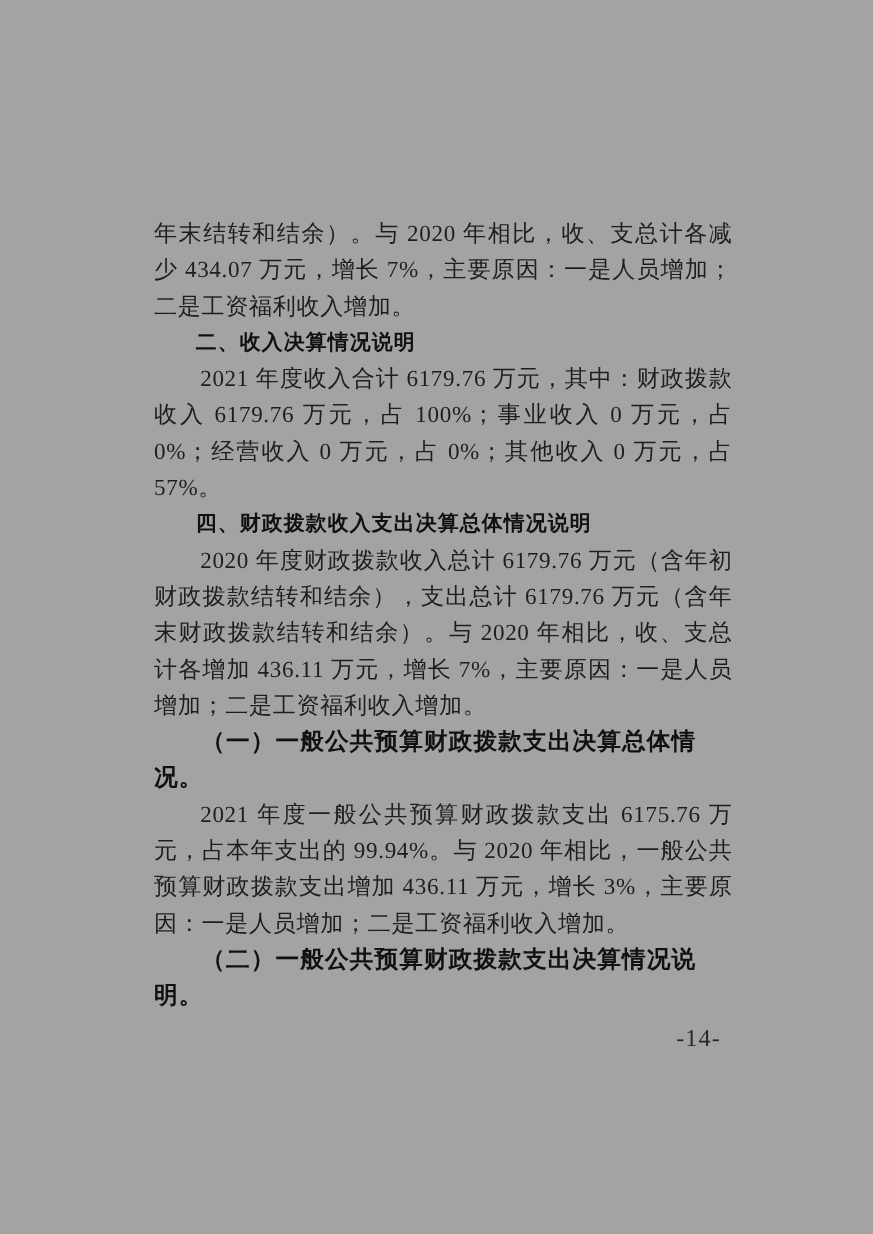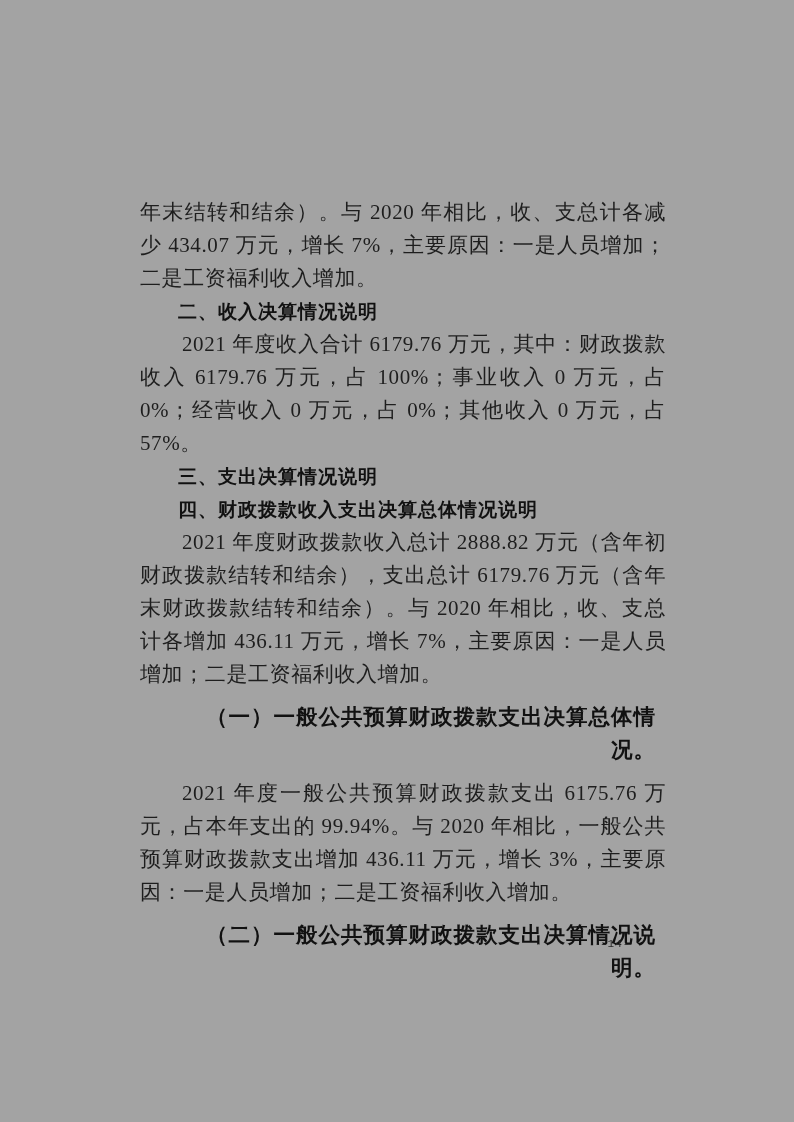--- a/index.html
+++ b/index.html
@@ -39,60 +39,60 @@
     font-size: 19px;
     line-height: 33px;
     font-weight: 700;
     text-indent: 2em;
     color: #111111;
     font-family: "Liberation Sans", "DejaVu Sans", sans-serif;
     letter-spacing: 1px;
     text-align: left;
   }
   .content h3 {
-    margin: 10px;
+    margin: 0;
     font-size: 21.5px;
     line-height: 33px;
     font-weight: 700;
     text-indent: 2em;
     color: #111111;
     font-family: "Liberation Serif", "DejaVu Serif", serif;
     letter-spacing: 1px;
-    text-align: right;
+    text-align: left;
   }
   .page-number {
     position: absolute;
     top: 932px;
     left: 600px;
     width: 70px;
-    font-size: 11px;
+    text-align: center;
+    font-size: 22px;
     line-height: 24px;
     letter-spacing: 1px;
     color: #2a2a2a;
-    font-family: Liberation Mono, monospace;
+    font-family: Liberation Serif, serif;
   }
 </style>
 </head>
 <body>
 
 <div class="page">
   <div class="content">
 
     <p class="noindent">年末结转和结余）。与 2020 年相比，收、支总计各减少 434.07 万元，增长 7%，主要原因：一是人员增加；二是工资福利收入增加。</p>
 
     <h2>二、收入决算情况说明</h2>
 
     <p>2021 年度收入合计 6179.76 万元，其中：财政拨款收入 6179.76 万元，占 100%；事业收入 0 万元，占 0%；经营收入 0 万元，占 0%；其他收入 0 万元，占 57%。</p>
 
-    <h2>三、支出决算情况说明</h2>
 
 
     <h2>四、财政拨款收入支出决算总体情况说明</h2>
 
-    <p>2021 年度财政拨款收入总计 2888.82 万元（含年初财政拨款结转和结余），支出总计 6179.76 万元（含年末财政拨款结转和结余）。与 2020 年相比，收、支总计各增加 436.11 万元，增长 7%，主要原因：一是人员增加；二是工资福利收入增加。</p>
+    <p>2020 年度财政拨款收入总计 6179.76 万元（含年初财政拨款结转和结余），支出总计 6179.76 万元（含年末财政拨款结转和结余）。与 2020 年相比，收、支总计各增加 436.11 万元，增长 7%，主要原因：一是人员增加；二是工资福利收入增加。</p>
 
 
     <h3>（一）一般公共预算财政拨款支出决算总体情况。</h3>
 
     <p>2021 年度一般公共预算财政拨款支出 6175.76 万元，占本年支出的 99.94%。与 2020 年相比，一般公共预算财政拨款支出增加 436.11 万元，增长 3%，主要原因：一是人员增加；二是工资福利收入增加。</p>
 
     <h3>（二）一般公共预算财政拨款支出决算情况说明。</h3>
 
   </div>
 

